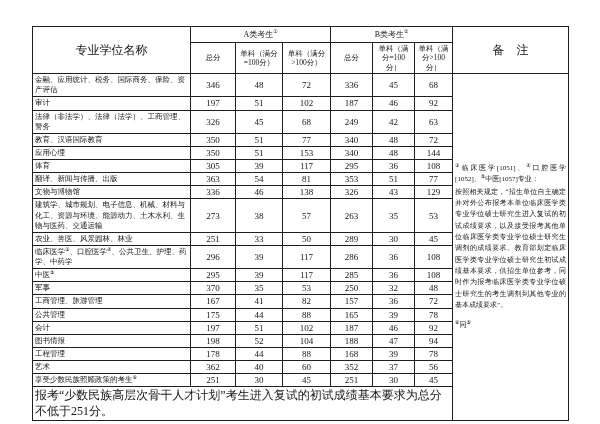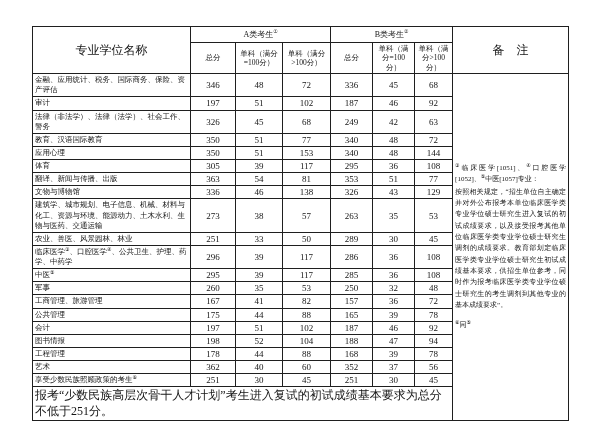--- a/index.html
+++ b/index.html
@@ -89,21 +89,21 @@
         <tr>
           <td class="name">审计</td>
           <td class="num">197</td>
           <td class="num">51</td>
           <td class="num">102</td>
           <td class="num">187</td>
           <td class="num">46</td>
           <td class="num">92</td>
         </tr>
         <tr>
-          <td class="name">法律（非法学）、法律（法学）、社会工作、警务</td>
+          <td class="name">法律（非法学）、法律（法学）、工商管理、警务</td>
           <td class="num">326</td>
           <td class="num">45</td>
           <td class="num">68</td>
           <td class="num">249</td>
           <td class="num">42</td>
           <td class="num">63</td>
         </tr>
         <tr>
           <td class="name">教育、汉语国际教育</td>
           <td class="num">350</td>
@@ -180,21 +180,21 @@
           <td class="name">中医<sup>⑤</sup></td>
           <td class="num">295</td>
           <td class="num">39</td>
           <td class="num">117</td>
           <td class="num">285</td>
           <td class="num">36</td>
           <td class="num">108</td>
         </tr>
         <tr>
           <td class="name">军事</td>
-          <td class="num">260</td>
+          <td class="num">370</td>
           <td class="num">35</td>
           <td class="num">53</td>
           <td class="num">250</td>
           <td class="num">32</td>
           <td class="num">48</td>
         </tr>
         <tr>
           <td class="name">工商管理、旅游管理</td>
           <td class="num">167</td>
           <td class="num">41</td>

